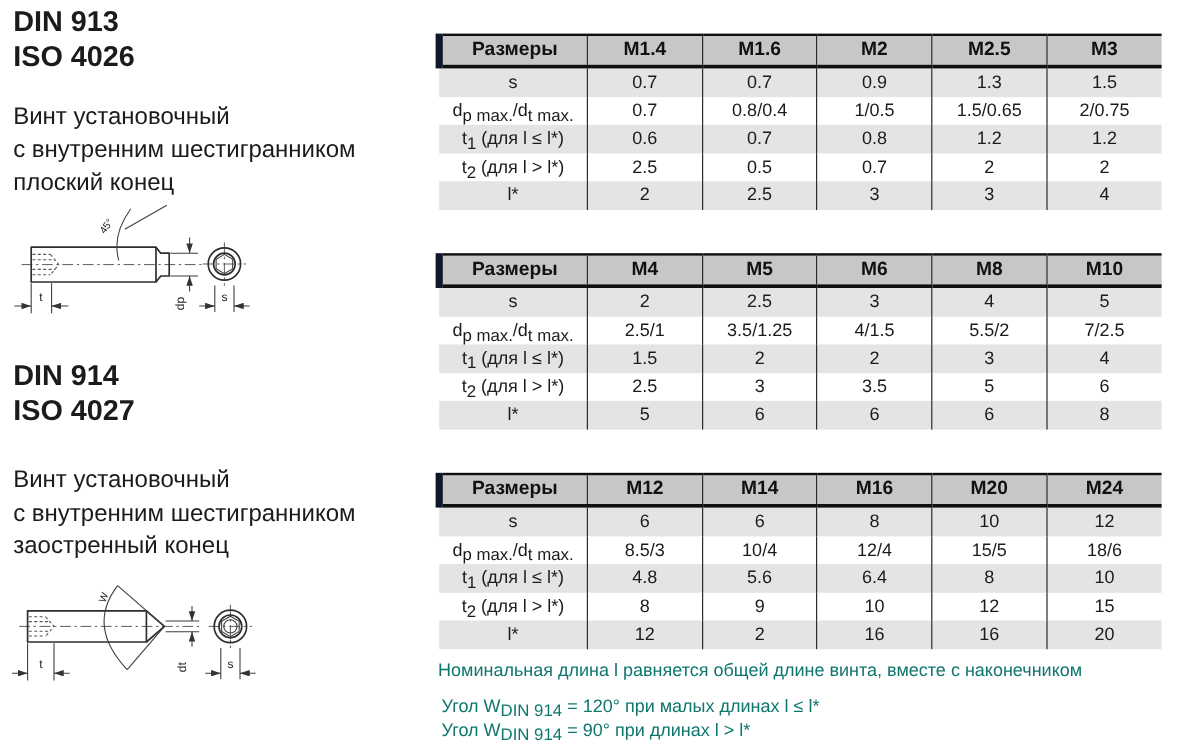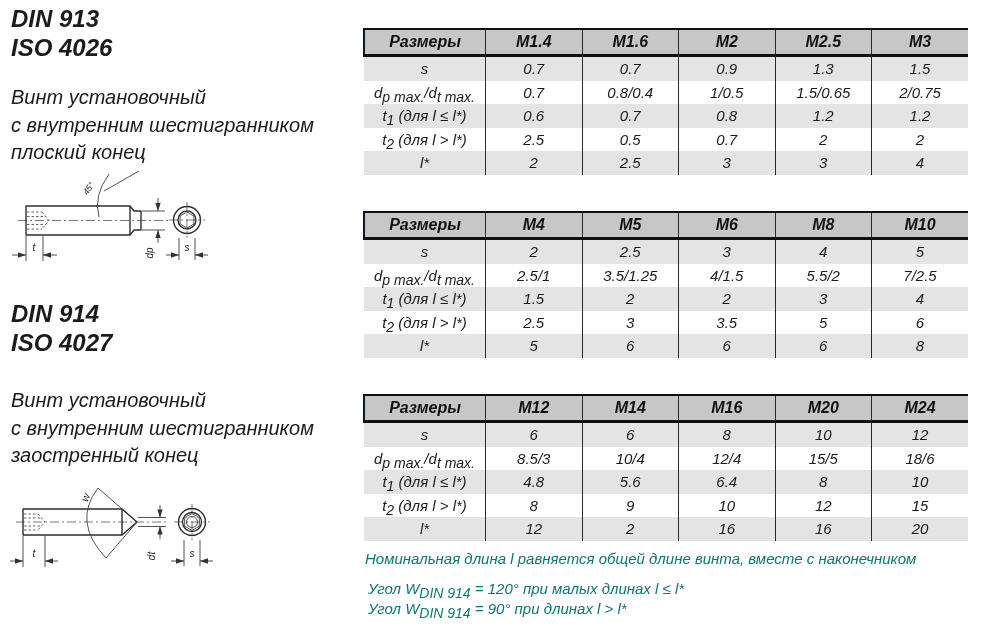--- a/index.html
+++ b/index.html
@@ -1,17 +1,17 @@
 <!DOCTYPE html>
 <html><head>
 <meta charset="utf-8">
 <style>
   html,body{margin:0;padding:0;background:#ffffff;}
   .page{position:relative;width:983px;height:628px;background:#ffffff;overflow:hidden;
-        font-family:"Liberation Sans",sans-serif;color:#1b1b1b;font-style:italic;}
+        font-family:"Liberation Sans",sans-serif;color:#1b1b1b;}
 
   
   .std{position:absolute;left:11px;font-weight:700;font-size:24px;line-height:29px;}
   .std-1{top:4px}
   .std-2{top:299px}
   .desc{position:absolute;left:11px;font-size:20px;line-height:27.5px;font-weight:400;}
   .desc-1{top:84px}
   .desc-2{top:387px}
 
   
@@ -26,21 +26,21 @@
   .atxt{font-size:8.5px;fill:#222;font-family:"Liberation Sans",sans-serif;}
 
   
   .twrap{position:absolute;left:363px;}
   .tw-1{top:28px}
   .tw-2{top:211px}
   .tw-3{top:394px}
   table.dim-table{border-collapse:collapse;table-layout:fixed;width:605px;}
   .dim-table th{background:#c7c7c7;border-top:2.5px solid #101010;border-bottom:3px solid #101010;
                 font-size:16px;font-weight:700;height:24px;padding:0;text-align:center;color:#111;}
-  .dim-table th:first-child{border-left:2px solid #0f172a;width:120px;}
+  .dim-table th:first-child{border-left:6px solid #0f172a;width:120px;}
   .dim-table th:not(:first-child),.dim-table td:not(:first-child){border-left:1.3px solid #2a2a2a;}
   .dim-table td{height:23.5px;text-align:center;font-size:15px;padding:0;color:#1b1b1b;}
   .dim-table td:first-child{width:120px;}
   .dim-table tbody tr:nth-child(odd) td{background:#e4e4e4;}
   .dim-table sub,.note sub{font-size:14px;line-height:0;}
 
   
   .note{position:absolute;font-size:15px;color:#0f766e;}
   .note-1{left:365px;top:550px;}
   .note-2{left:368px;top:580px;}

